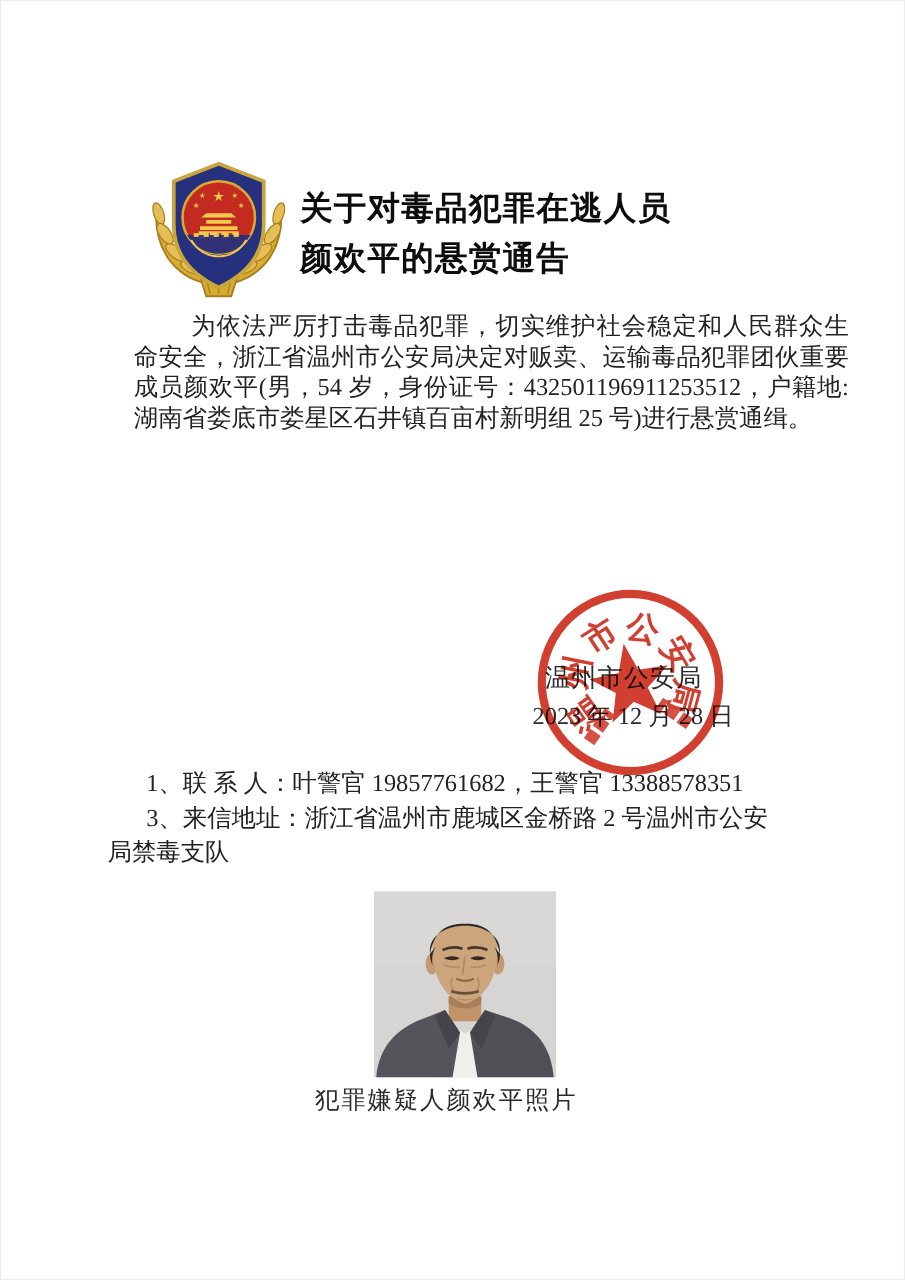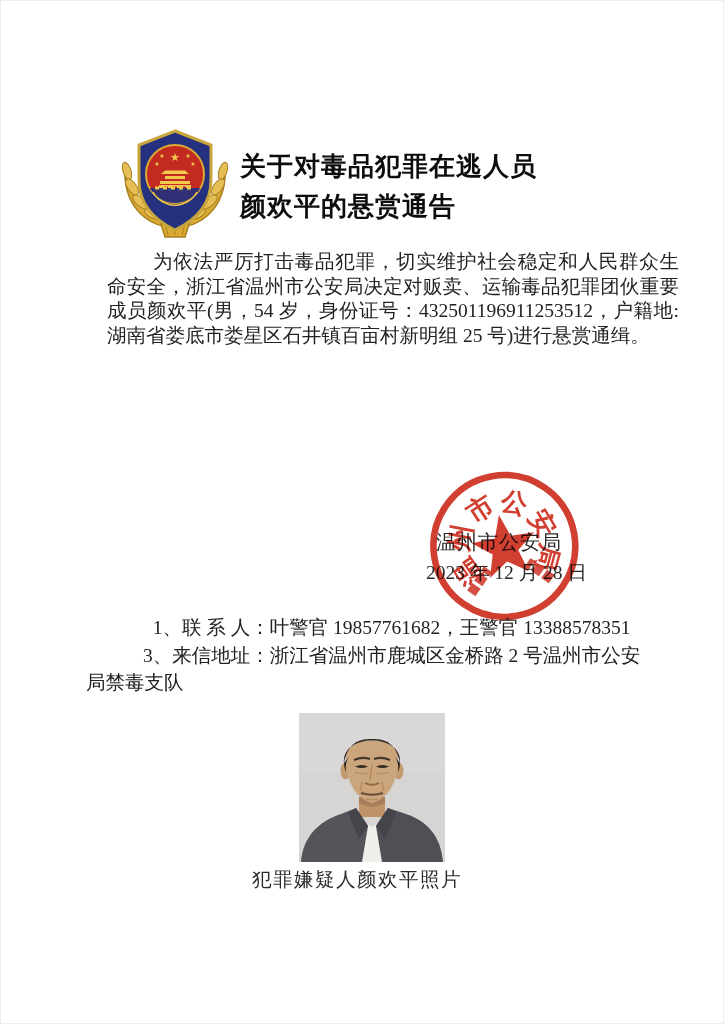--- a/index.html
+++ b/index.html
@@ -34,21 +34,21 @@
   .sig-date{position:absolute;left:426px;top:559px;font-size:19.5px;color:#2a2a2a;}
   .seal{
     position:absolute;left:424px;top:464px;width:160px;height:160px;
     transform:rotate(-10deg);mix-blend-mode:multiply;opacity:.95;
   }
   .contacts{
     position:absolute;left:86px;top:614px;width:580px;
     font-size:19.5px;line-height:27.6px;color:#222;
   }
   .contacts .ln{white-space:nowrap;}
-  .contacts .ln.indent{padding-left:31px;text-align:center;}
+  .contacts .ln.indent{padding-left:31px;}
   .photo{position:absolute;left:299px;top:713px;width:146px;height:149px;}
   .caption{
     position:absolute;left:252px;top:866px;width:220px;text-align:left;
     font-size:19.5px;letter-spacing:1.5px;color:#2a2a2a;
   }
 </style>
 </head>
 <body>
 
 <div class="page">

